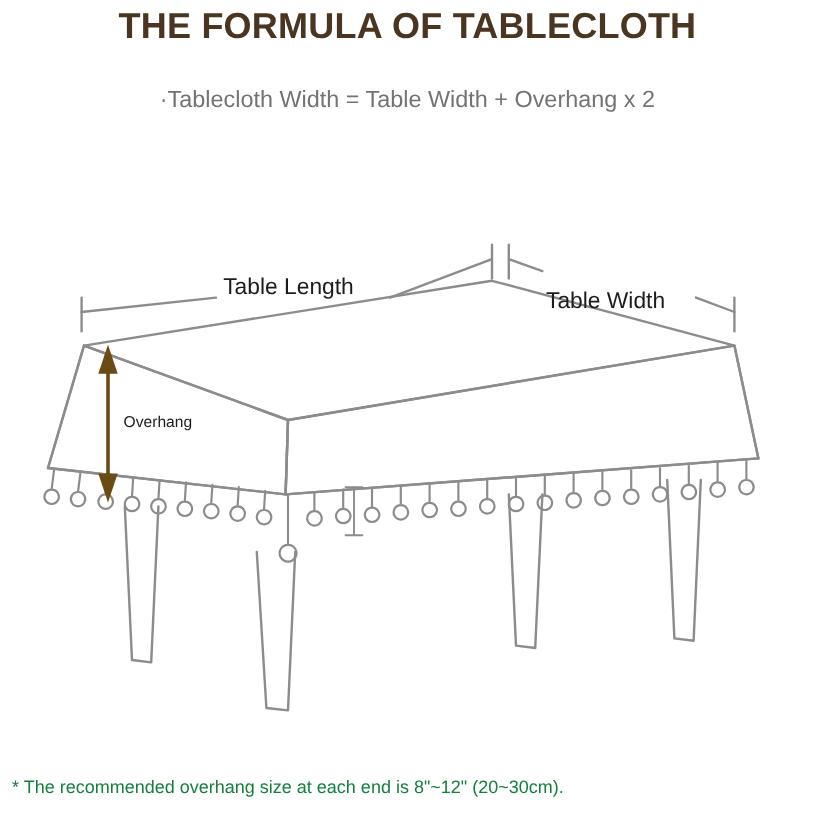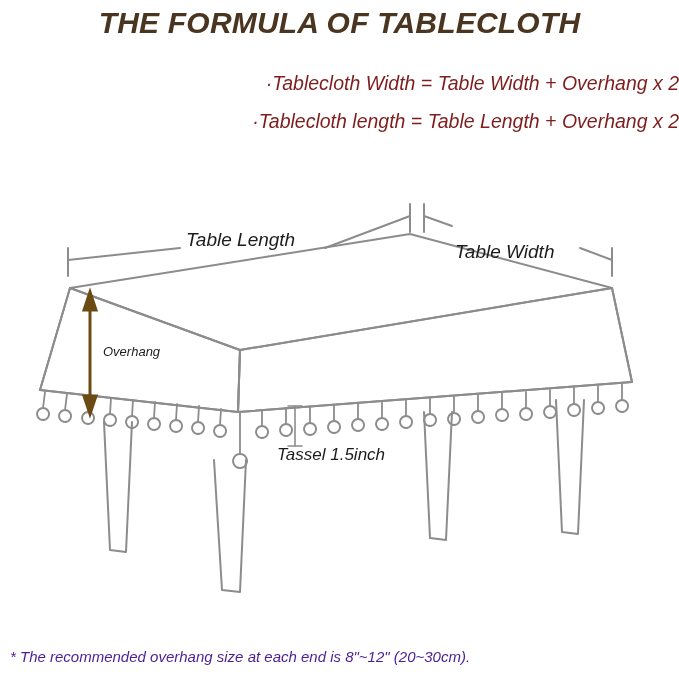--- a/index.html
+++ b/index.html
@@ -13,53 +13,52 @@
     position: relative;
     font-family: "Liberation Sans", sans-serif;
     color: #1a1a1a;
     overflow: hidden;
   }
   #page {
     position: relative;
     width: 679px;
     height: 687px;
     background: #ffffff;
-    font-style: italic;
   }
   .title {
     position: absolute;
     top: 6px;
     left: 0;
     width: 679px;
     text-align: center;
     font-size: 30px;
     font-weight: bold;
     letter-spacing: 0.2px;
     color: #4a3520;
     font-family: "Liberation Sans", sans-serif;
   }
   .formula-line {
     position: absolute;
     left: 0;
     width: 679px;
-    text-align: right;
+    text-align: center;
     font-size: 19.5px;
-    color: #7f1d1d;
+    color: #737373;
     font-family: "Liberation Sans", sans-serif;
   }
   .formula-1 { top: 72px; }
   .formula-2 { top: 110px; }
   .footnote {
     position: absolute;
     left: 10px;
     top: 648px;
     width: 665px;
     text-align: left;
     font-size: 15px;
-    color: #4c1d95;
+    color: #15803d;
     font-family: "Liberation Sans", sans-serif;
   }
   svg.diagram {
     position: absolute;
     left: 0;
     top: 160px;
     width: 679px;
     height: 480px;
   }
   .lbl {
@@ -90,21 +89,20 @@
   }
 </style>
 </head>
 <body>
 
 <div id="page">
 
   <div class="title">THE FORMULA OF TABLECLOTH</div>
 
   <div class="formula-line formula-1">·Tablecloth Width = Table Width  + Overhang x 2</div>
-  <div class="formula-line formula-2">·Tablecloth length = Table Length + Overhang x 2</div>
 
   <svg class="diagram" viewBox="0 0 679 480">
     <g fill="none" stroke="#8c8c8c" stroke-width="2" stroke-linejoin="round" stroke-linecap="round">
 
       <g>
         <line x1="68" y1="100" x2="180" y2="88"></line>
         <line x1="325" y1="88" x2="410" y2="56"></line>
         <line x1="68" y1="88" x2="68" y2="116"></line>
         <line x1="410" y1="44" x2="410" y2="72"></line>
       </g>
@@ -190,16 +188,15 @@
     <g stroke="#6b4a14" stroke-width="3" fill="#6b4a14">
       <line x1="90" y1="144" x2="90" y2="242"></line>
       <polygon points="90,132 84,150 96,150"></polygon>
       <polygon points="90,254 84,236 96,236"></polygon>
     </g>
   </svg>
 
   <div class="lbl lbl-table-width">Table Width</div>
   <div class="lbl lbl-table-length">Table Length</div>
   <div class="lbl lbl-overhang">Overhang</div>
-  <div class="lbl lbl-tassel">Tassel 1.5inch</div>
 
   <div class="footnote">* The recommended overhang size at each end is 8"~12" (20~30cm).</div>
 </div>
 
 </body></html>

